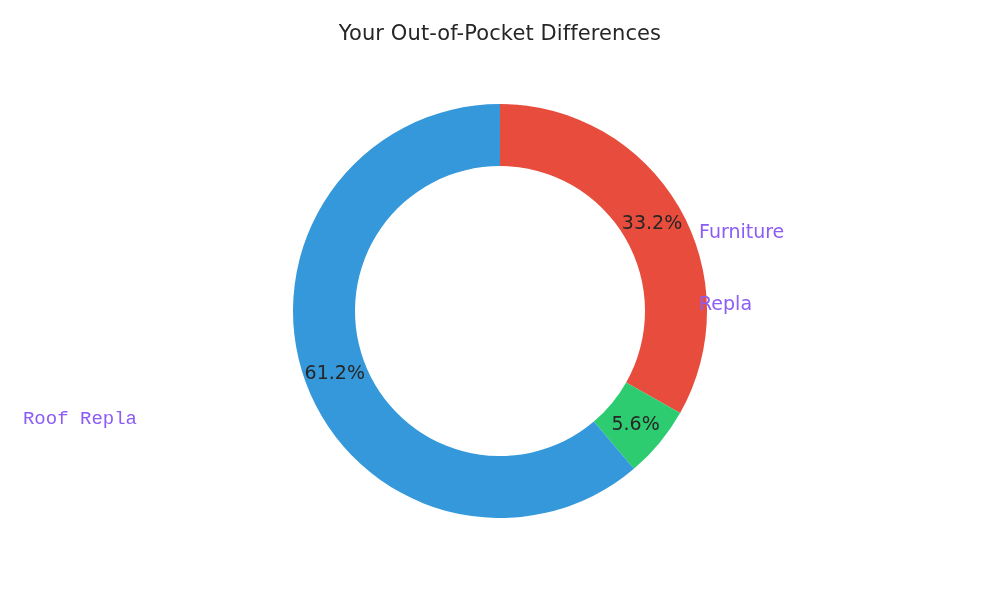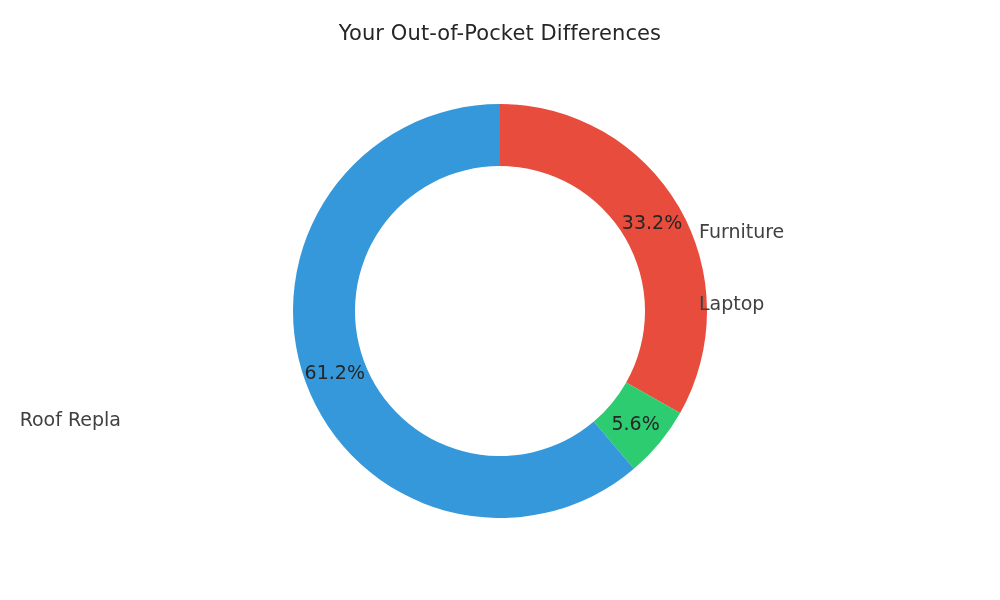--- a/index.html
+++ b/index.html
@@ -39,32 +39,33 @@
   }
   .wedge-percent-label {
     font-family: "DejaVu Sans", "Liberation Sans", sans-serif;
     font-size: 19px;
     fill: #262626;
   }
   .outside-label {
     position: absolute;
     font-size: 19px;
     line-height: 24px;
-    color: #404040;
+    color: #8b5cf6;
     white-space: pre;
   }
   #label-furniture-damage {
     left: 699px;
     top: 171px;
     text-align: left;
   }
   #label-roof-replacement {
-    right: 731px;
+    right: 715px;
     top: 359px;
     text-align: center;
+    font-family: Liberation Mono, monospace;
   }
   #label-laptop-replacement {
     left: 677px;
     top: 434px;
     text-align: left;
   }
 </style>
 </head>
 <body>
 
@@ -80,21 +81,21 @@
     </g>
     <g>
       <text id="pct-0" class="wedge-percent-label" x="652.050521425939" y="229.3623165121061" text-anchor="middle">33.2%</text>
       <text id="pct-1" class="wedge-percent-label" x="635.6103307285389" y="430.18662219576936" text-anchor="middle">5.6%</text>
       <text id="pct-2" class="wedge-percent-label" x="334.7828410529182" y="378.65715447871503" text-anchor="middle">61.2%</text>
     </g>
   </svg>
 
   <div class="outside-label" id="label-furniture-damage">
     <div>Furniture</div>
-    <div>Laptop</div>
+    <div>Repla</div>
   </div>
 
   <div class="outside-label" id="label-roof-replacement">
     <div>Roof Repla</div>
   </div>
 
   <div class="outside-label" id="label-laptop-replacement">
   </div>
 
 </div>

